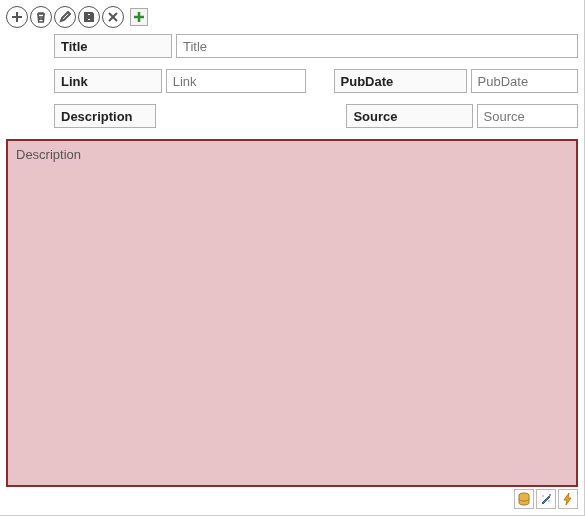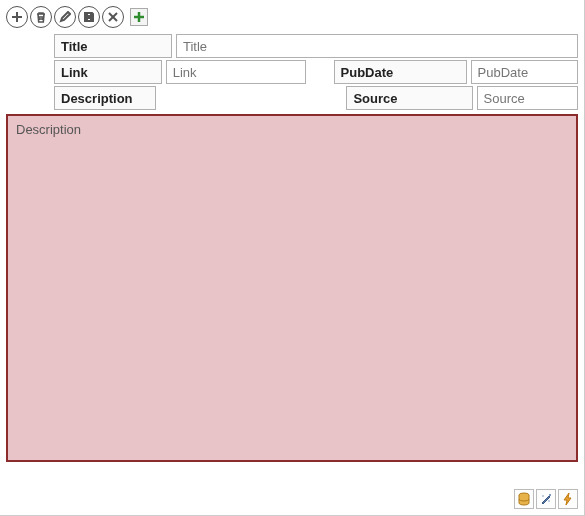--- a/index.html
+++ b/index.html
@@ -46,21 +46,21 @@
     display: flex;
     align-items: center;
     justify-content: center;
     cursor: pointer;
     margin-left: 4px;
   }
   .add-square svg { width: 12px; height: 12px; stroke: #2e8b2e; stroke-width: 2.5; }
   .form-row {
     display: flex;
     gap: 4px;
-    margin-bottom: 2px;
+    margin-bottom: 11px;
     padding-left: 48px;
   }
   .label-cell {
     border: 1px solid #b0b0b0;
     background: #fafafa;
     padding: 3px 6px;
     font-weight: bold;
     color: #222;
     width: 118px;
     height: 24px;

